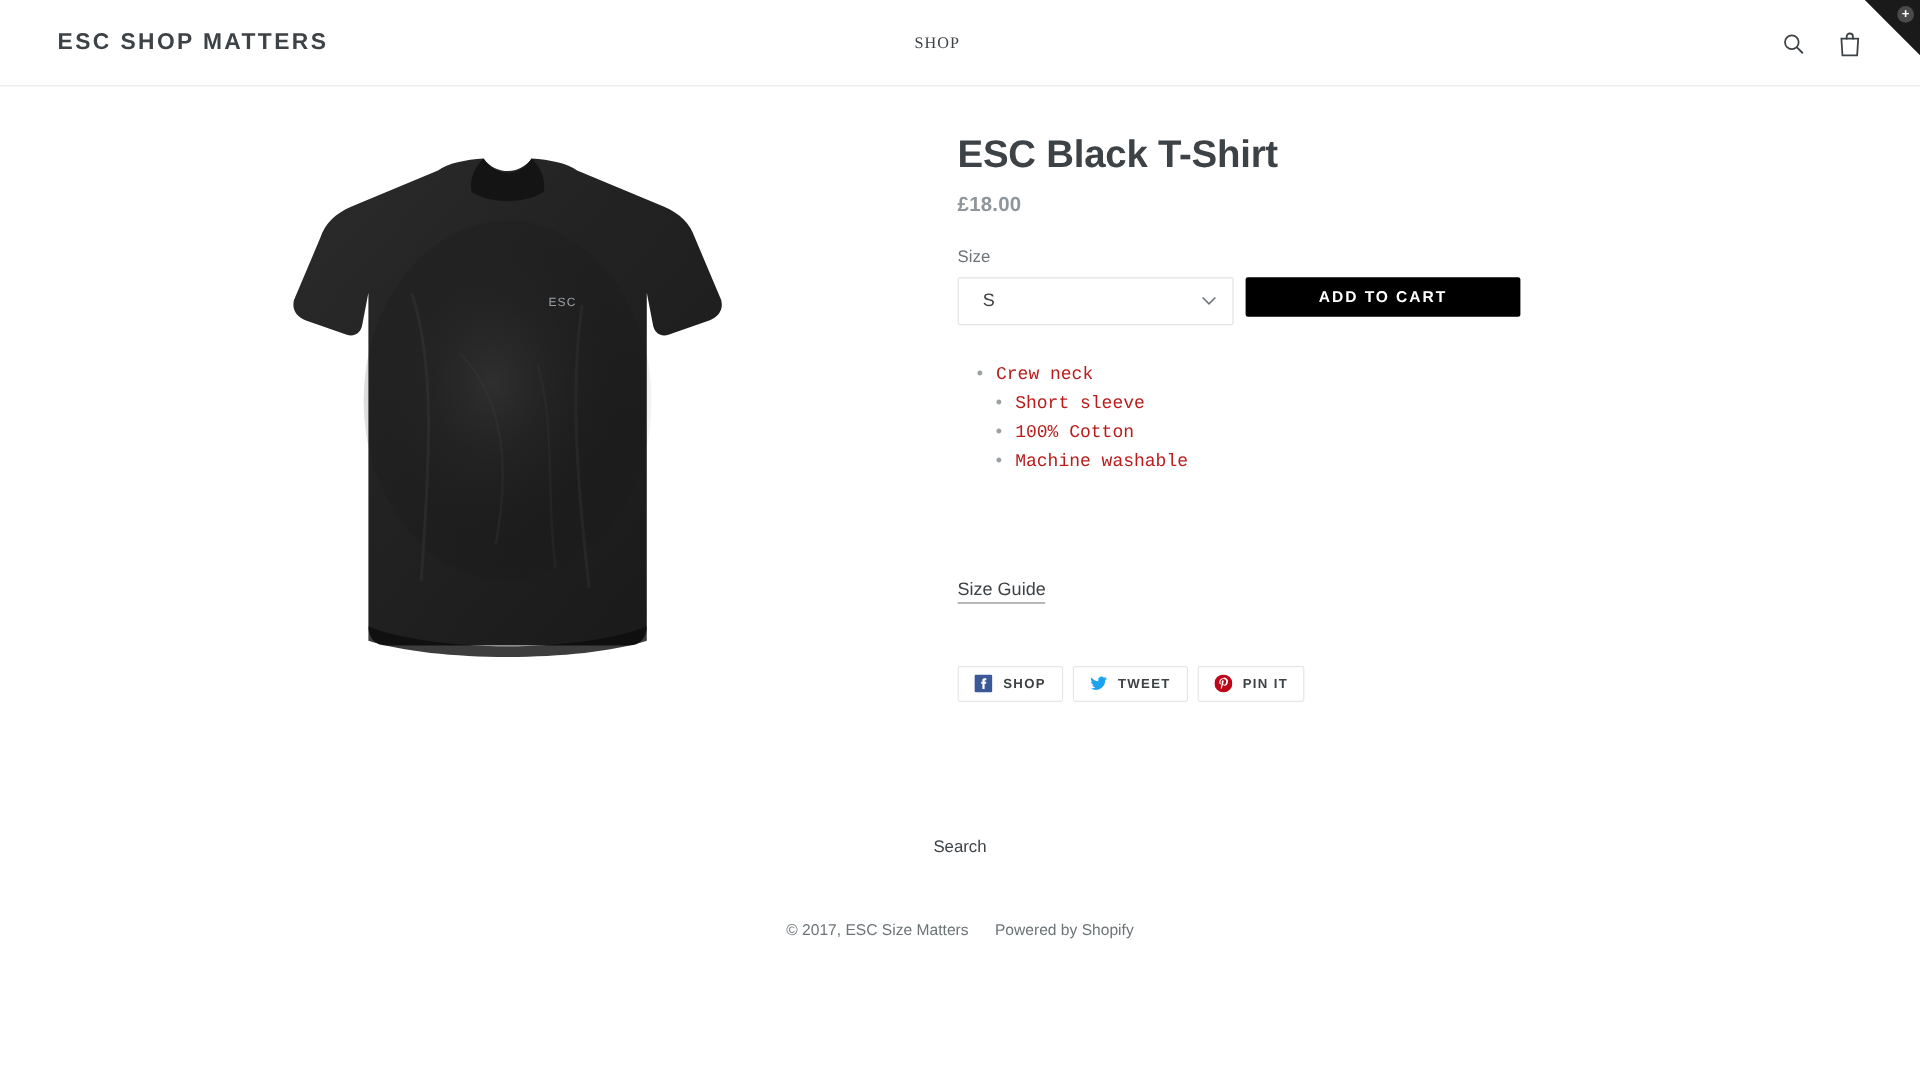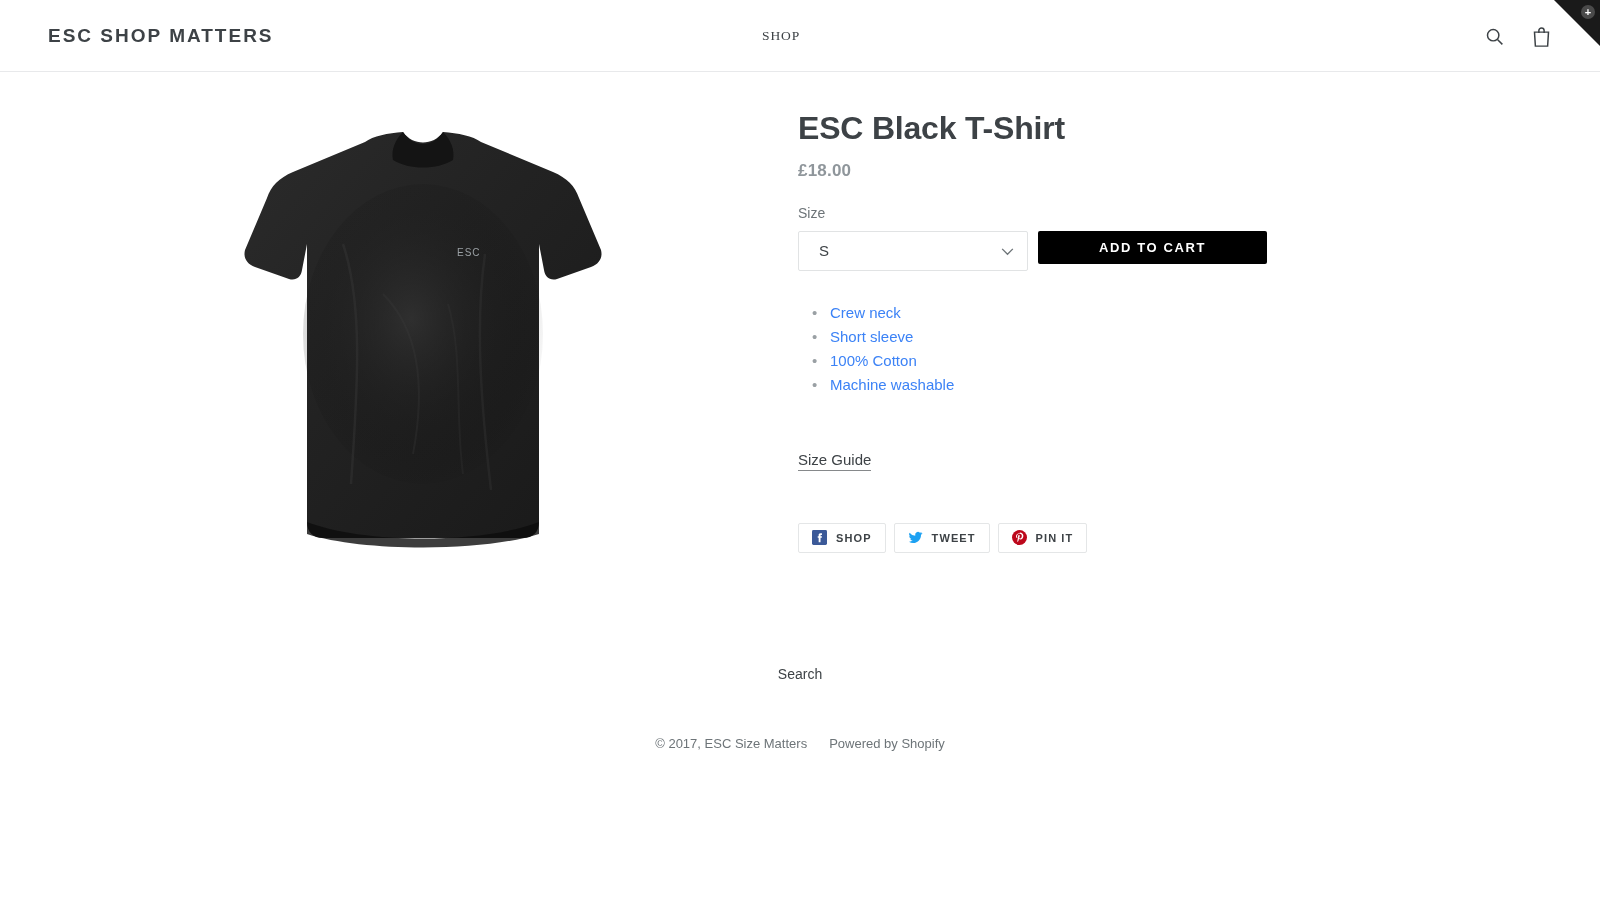--- a/index.html
+++ b/index.html
@@ -201,33 +201,34 @@
 
   .features {
     margin: 30px 0 0 0;
     padding-left: 32px;
     list-style: none;
   }
   .features li {
     position: relative;
     font-size: 15px;
     line-height: 24px;
-    color: #3b82f6;
+    color: #b91c1c;
     padding-bottom: 0;
-  }
-  .features li + li { margin-top: 0; }
+    font-family: Liberation Mono, monospace;
+  }
+  .features li + li { margin-top: 0; margin-left: 16px; }
   .features li::before {
     content: "•";
     position: absolute;
     left: -18px;
     color: #9aa0a4;
     font-size: 15px;
   }
 
-  .size-guide-wrap { margin-top: 54px; }
+  .size-guide-wrap { margin-top: 86px; }
   .size-guide {
     font-size: 15px;
     color: #3d4246;
     text-decoration: none;
     border-bottom: 1px solid #86898b;
     padding-bottom: 2px;
   }
 
   .share-row {
     margin-top: 54px;

